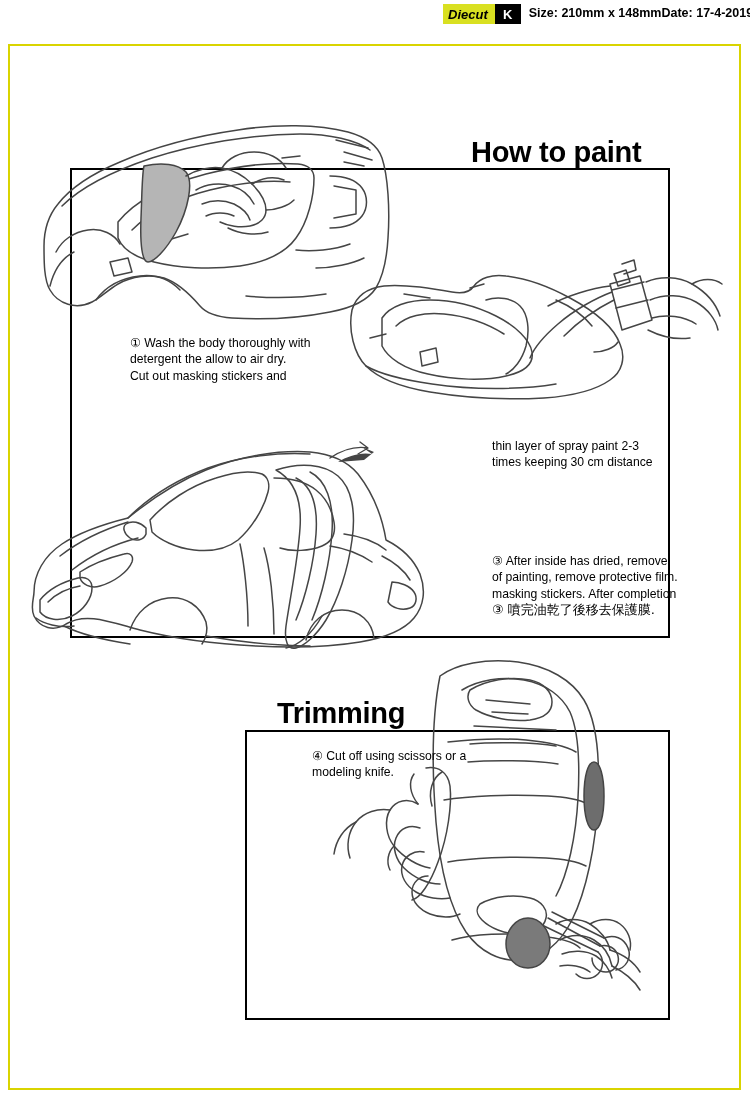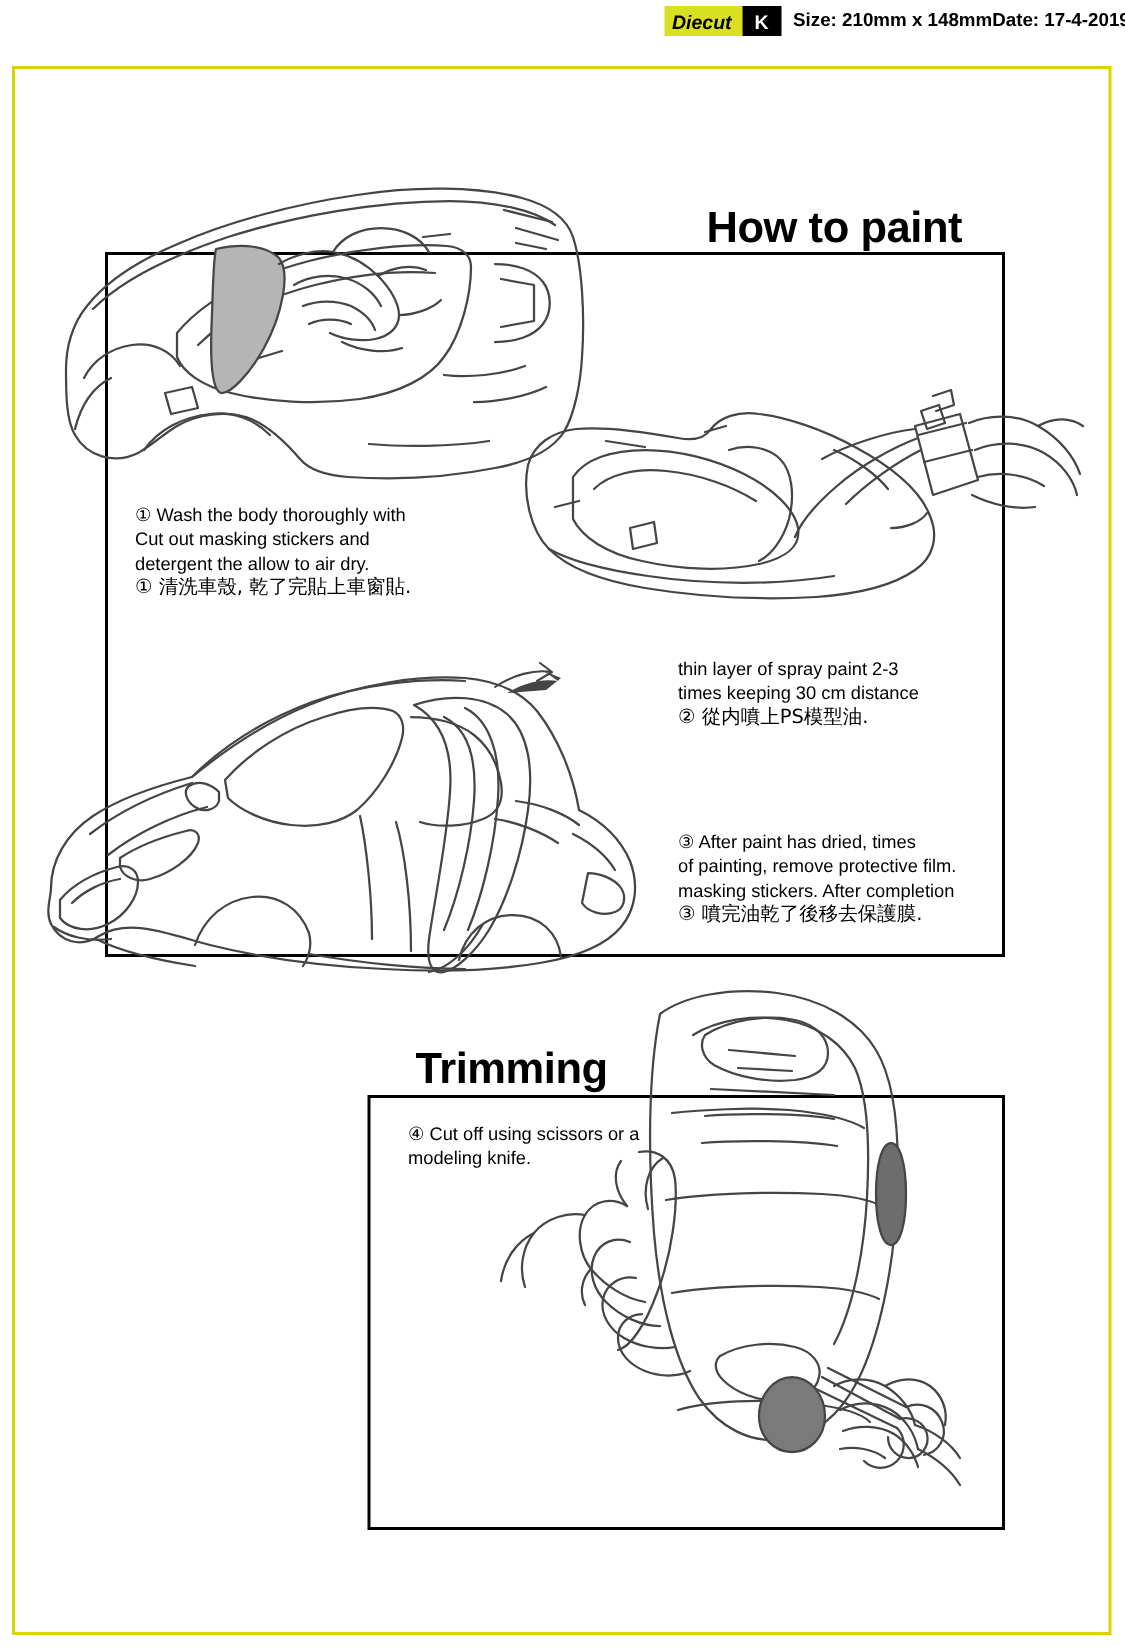--- a/index.html
+++ b/index.html
@@ -99,20 +99,21 @@
   }
   #box-paint { left: 70px; top: 168px; width: 600px; height: 470px; }
   #box-trim { left: 245px; top: 730px; width: 425px; height: 290px; }
 
   
   .instr {
     position: absolute;
     font-size: 12.2px;
     line-height: 16.4px;
     color: #000;
+    margin-left: 40px;
   }
   .instr .line { white-space: nowrap; }
   .instr .cn {
     font-family: "DejaVu Sans", sans-serif;
     font-size: 13px;
     white-space: nowrap;
   }
   #instr-1 { left: 90px; top: 335px; width: 260px; }
   #instr-2 { left: 452px; top: 438px; width: 230px; }
   #instr-3 { left: 452px; top: 553px; width: 230px; }
@@ -384,33 +385,31 @@
 
       <path d="M604 938 C614 934 624 938 628 948 C632 958 626 968 616 970"></path>
     </g>
 
   </g>
 </svg>
 </div>
 
 <div class="instr" id="instr-1">
   <div class="line">① Wash the body thoroughly with</div>
+  <div class="line">detergent the allow to air dry.</div>
   <div class="line">Cut out masking stickers and</div>
-  <div class="line">detergent the allow to air dry.</div>
-  <div class="cn">① 清洗車殼, 乾了完貼上車窗貼.</div>
 </div>
 
 <div class="instr" id="instr-2">
   <div class="line">thin layer of spray paint 2-3</div>
   <div class="line">times keeping 30 cm distance</div>
-  <div class="cn">② 從内噴上PS模型油.</div>
 </div>
 
 <div class="instr" id="instr-3">
-  <div class="line">③ After paint has dried, times</div>
+  <div class="line">③ After inside has dried, remove</div>
   <div class="line">of painting, remove protective film.</div>
   <div class="line">masking stickers. After completion</div>
   <div class="cn">③ 噴完油乾了後移去保護膜.</div>
 </div>
 
 <div class="instr" id="instr-4">
   <div class="line">④ Cut off using scissors or a</div>
   <div class="line">modeling knife.</div>
 </div>
 

